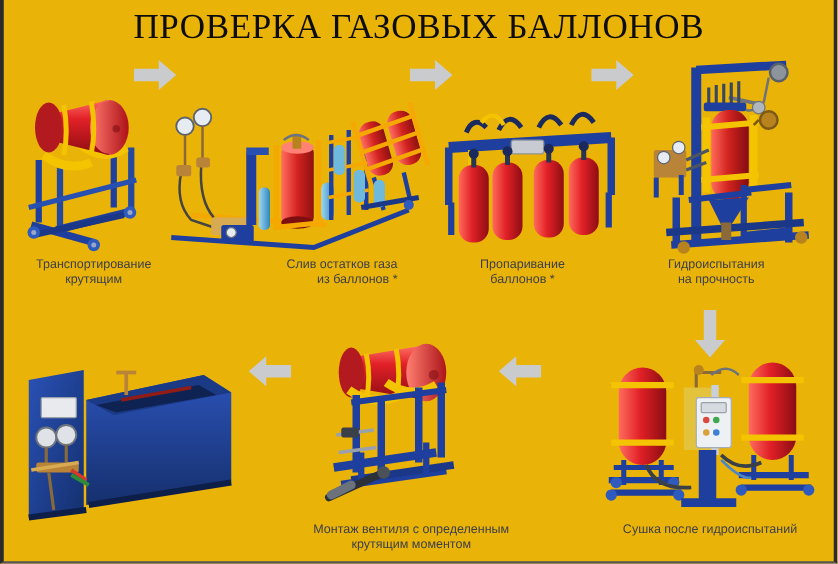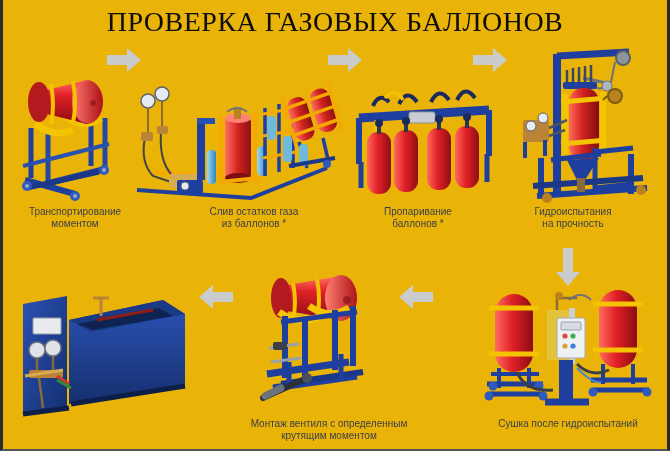--- a/index.html
+++ b/index.html
@@ -394,22 +394,22 @@
         <path d="M34 7 H14 V0 L0 12 L14 24 V17 H34 Z" fill="#c9cbcd"></path>
       </svg>
   </div>
   <div class="arrow" style="left:196px;top:285px;">
     <svg width="34" height="24" viewBox="0 0 34 24">
         <path d="M34 7 H14 V0 L0 12 L14 24 V17 H34 Z" fill="#c9cbcd"></path>
       </svg>
   </div>
 
   <div class="cap" style="left:2px;top:206px;width:140px;">Транспортирование
-моментом</div>
-  <div class="cap" style="left:171px;top:206px;width:160px;">Слив остатков газа
+крутящим</div>
+  <div class="cap" style="left:155px;top:206px;width:160px;text-align:right;">Слив остатков газа
 из баллонов *</div>
   <div class="cap" style="left:345px;top:206px;width:140px;">Пропаривание
 баллонов *</div>
   <div class="cap" style="left:490px;top:206px;width:160px;">Гидроиспытания
 на прочность</div>
 
   <div class="cap" style="left:216px;top:418px;width:220px;">Монтаж вентиля с определенным
 крутящим моментом</div>
   <div class="cap" style="left:460px;top:418px;width:210px;">Сушка после гидроиспытаний</div>
 

